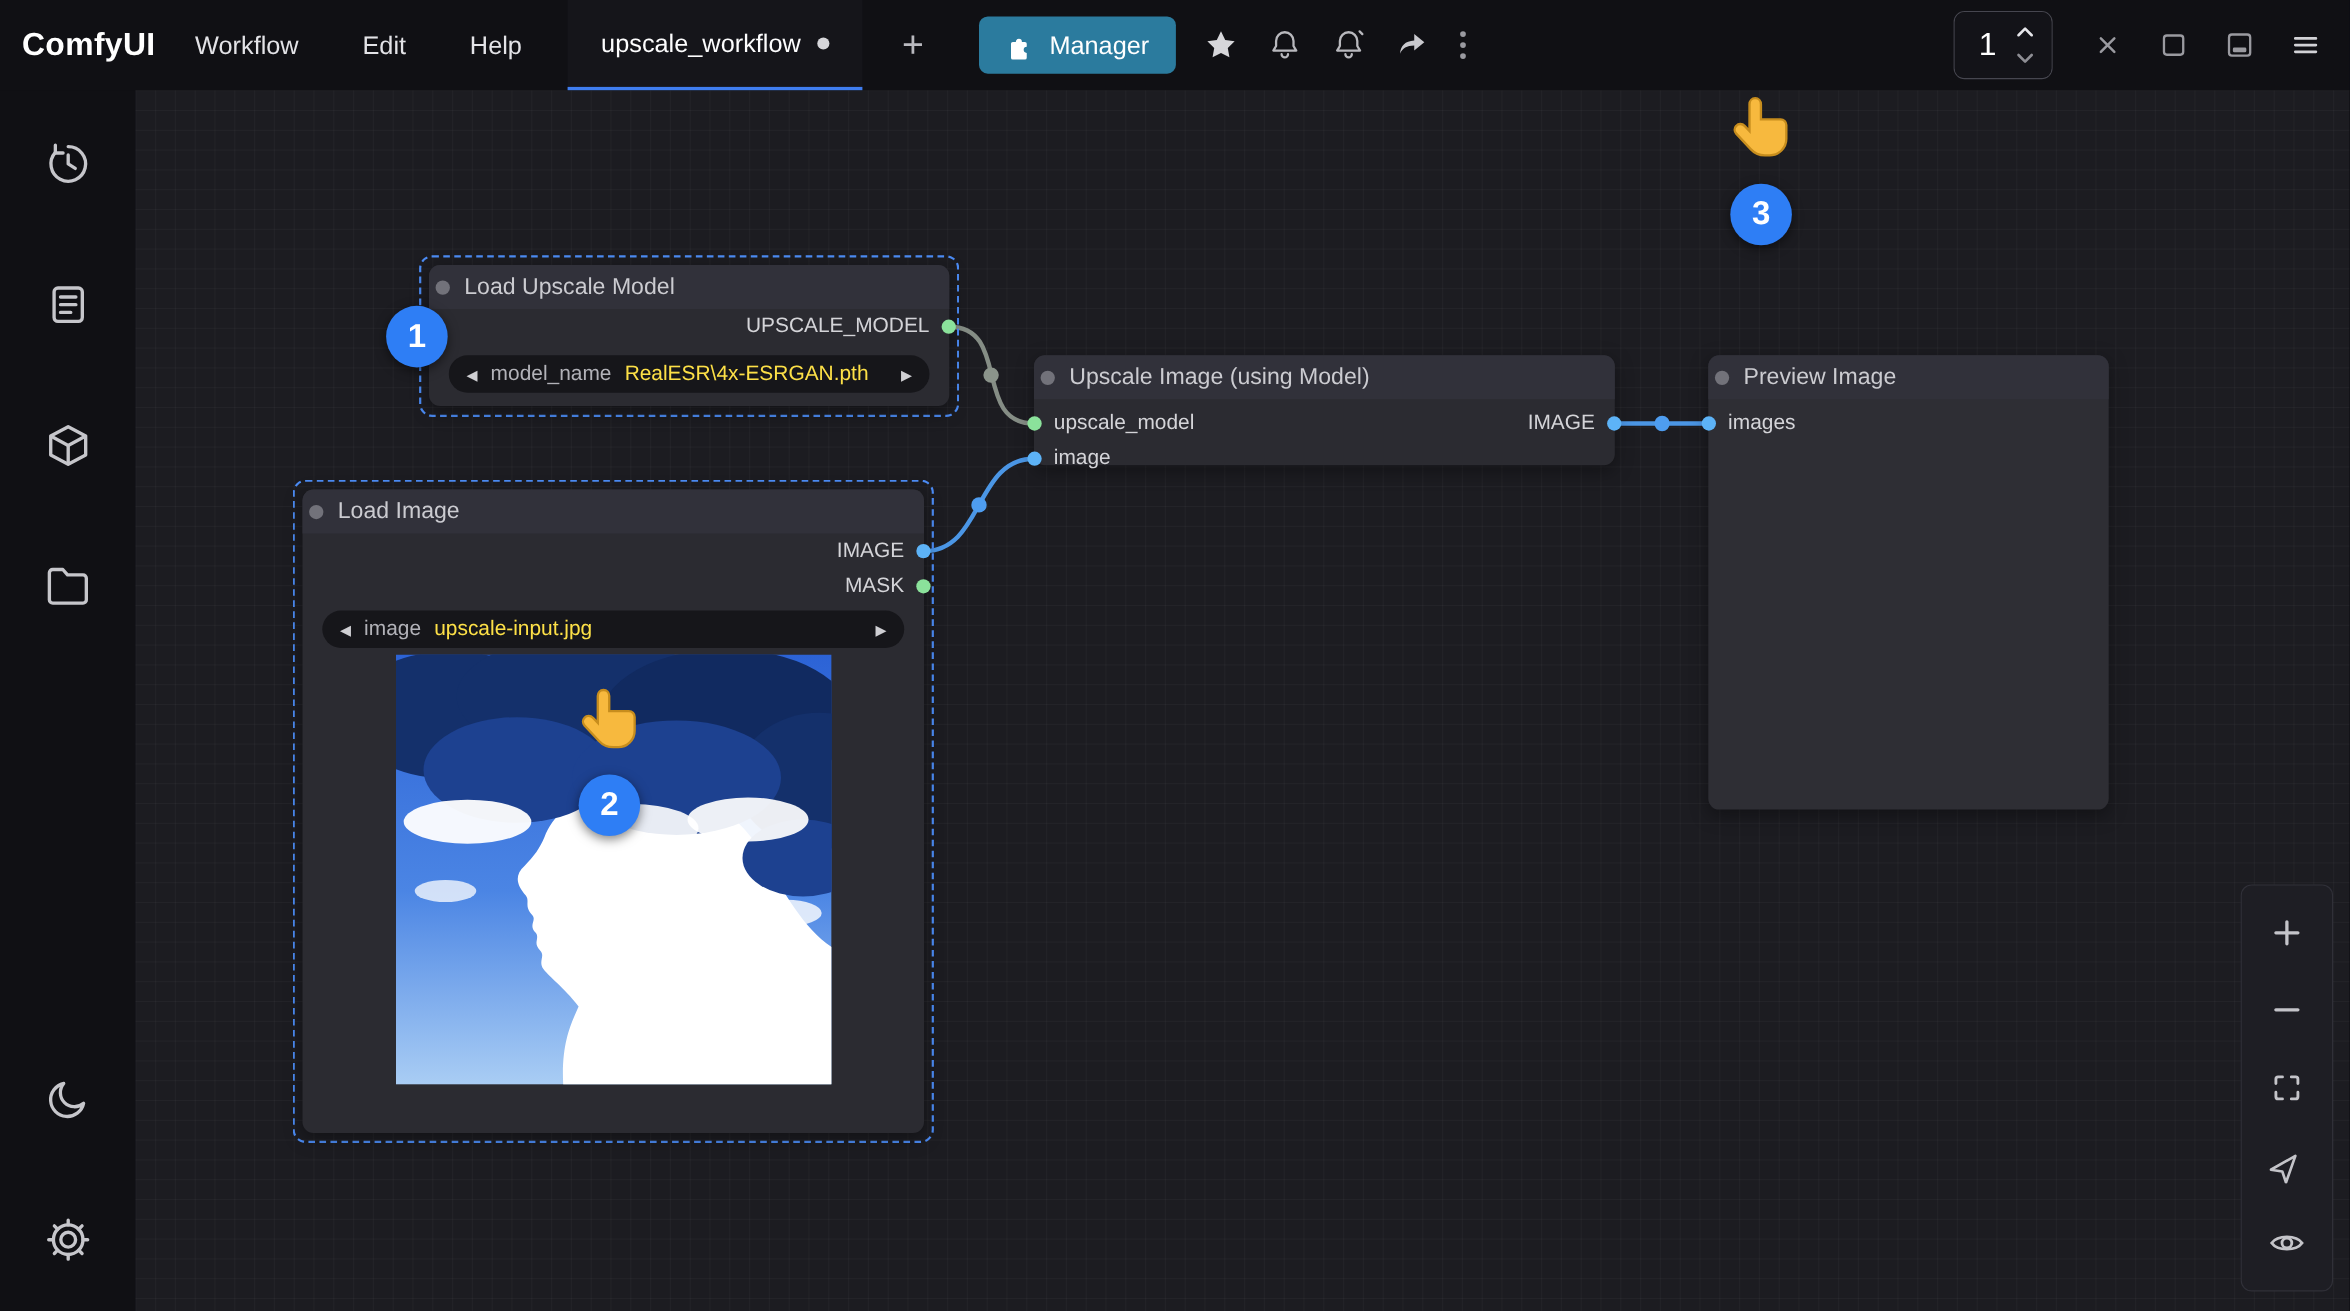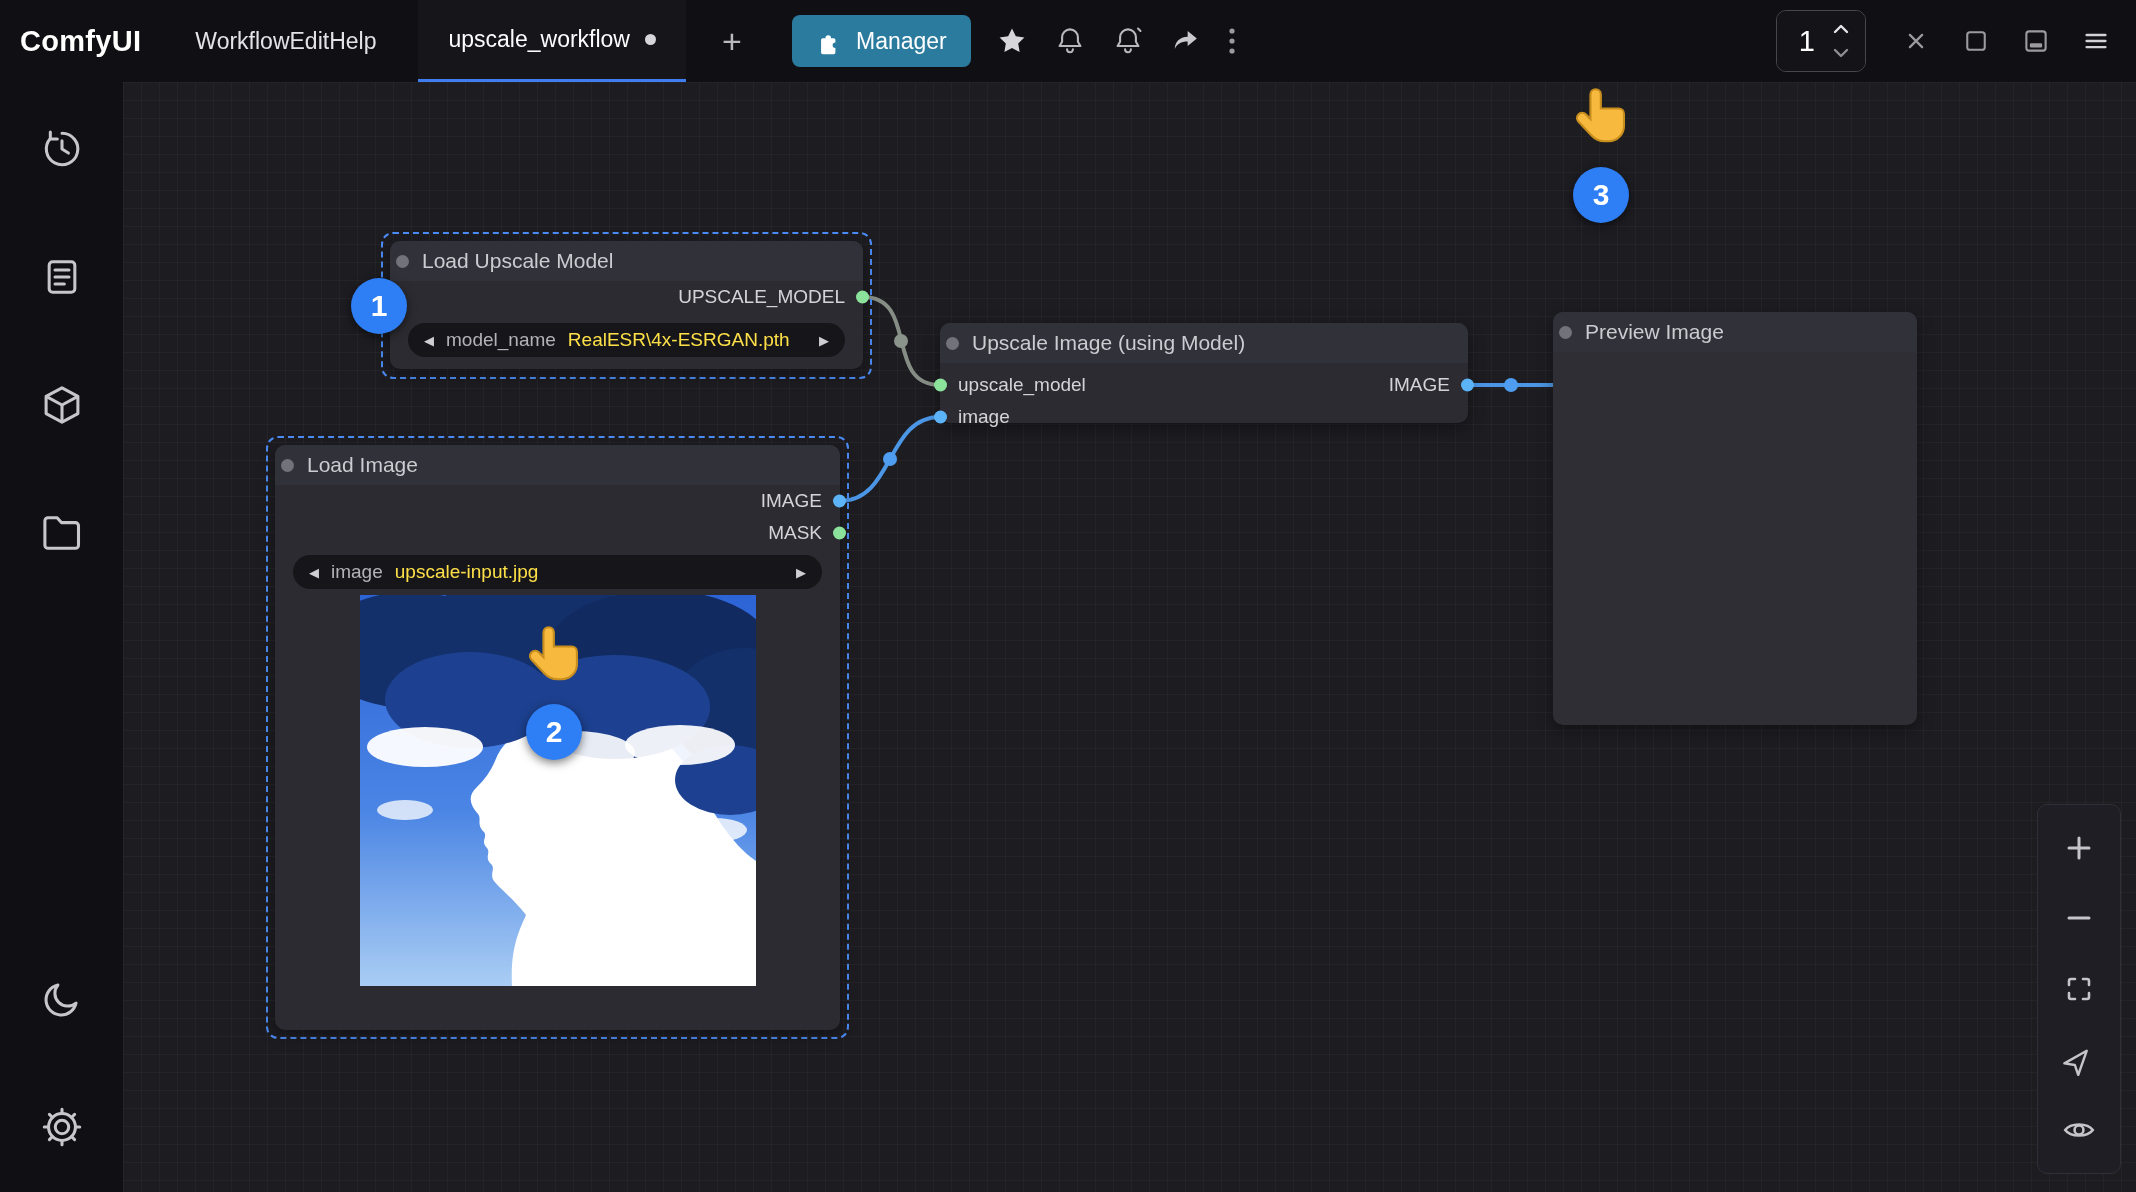--- a/index.html
+++ b/index.html
@@ -4,21 +4,21 @@
 <style>
   *{box-sizing:border-box}
   html,body{margin:0;padding:0;background:#0e0e11}
   body{width:2136px;height:1192px;overflow:hidden;font-family:"Liberation Sans",sans-serif}
   button{border:none;background:none;padding:0;font:inherit;color:inherit;cursor:pointer}
   .screen{position:relative;width:2136px;height:1192px;background:#101014}
 
   
   .topbar{position:absolute;inset:0 0 auto 0;height:82px;display:flex;align-items:center;background:#101014;z-index:20}
   .logo{margin-left:20px;font-size:29px;font-weight:700;color:#fff;letter-spacing:.3px}
-  .menu{display:flex;margin-left:54px;font-size:23px;color:#e3e3e7}
+  .menu{display:flex;gap:58px;margin-left:36px;font-size:23px;color:#e3e3e7}
   .tab{height:82px;margin-left:42px;display:flex;align-items:center;gap:15px;padding:0 30px;background:#15151a;border-bottom:3px solid #3f7df0;color:#fdfdfe;font-size:23px}
   .unsaved-dot{width:11px;height:11px;border-radius:50%;background:#d6d6da}
   .add-tab{font-size:34px;color:#b9b9bf;margin-left:24px;width:44px;height:44px;line-height:44px;text-align:center}
   .manager-btn{margin-left:38px;height:52px;display:flex;align-items:center;gap:13px;background:#2b7b9e;color:#fff;font-size:23px;padding:0 24px;border-radius:8px}
   .icon-row{display:flex;align-items:center;margin-left:12px}
   .iconbtn{width:58px;height:58px;display:flex;align-items:center;justify-content:center;border-radius:8px}
   .queue-wrap{margin-left:auto;height:62px;display:flex;align-items:stretch;background:#0b0b0e;border:1px solid #46464f;border-radius:10px;overflow:hidden}
   .queue-btn{display:flex;align-items:center;gap:13px;background:#2e6fe6;color:#e8f0ff;font-size:24px;font-weight:600;padding:0 20px}
   .qchev{margin-left:12px;display:flex}
   .queue-count{display:flex;align-items:center;gap:12px;padding:0 10px 0 22px;color:#fff;font-size:29px;background:#131318}
@@ -324,24 +324,28 @@
         <span>upscale_model</span>
         <span>IMAGE</span>
         <span class="slot-dot sd-r dot-blue"></span>
       </div>
       <div class="slot">
         <span class="slot-dot sd-l dot-blue"></span>
         <span>image</span>
       </div>
     </section>
 
-    <section class="node" style="left:1430px;top:230px;width:364px;height:413px;background:#2e2e34">
+    <section class="node" style="left:1430px;top:241px;width:364px;height:413px;background:#2e2e34">
       <div class="node-header">
         <span class="collapse-dot"></span>
         <span>Preview Image</span>
+      </div>
+      <div class="slot pad-top">
+        <span class="slot-dot sd-l dot-blue"></span>
+        <span>images</span>
       </div>
     </section>
 
     <div class="badge" style="left:228px;top:196px">1</div>
     <span class="hand" style="left:405px;top:541px">
       <svg width="52" height="62" viewBox="0 0 34 40">
           <path d="M13.5 2.5 c-2 0 -3.4 1.6 -3.4 3.6 V22 l-2.9 -3 c-1.4 -1.5 -3.7 -1.5 -5 0 -1.2 1.3 -1.2 3.3 0 4.6 l8.6 9.2 c2.2 2.4 5.3 3.7 8.5 3.7 h2.9 c5.4 0 9.8 -4.4 9.8 -9.8 v-8.2 c0 -1.9 -1.5 -3.4 -3.4 -3.4 H16.9 V6.1 c0 -2 -1.4 -3.6 -3.4 -3.6 z" fill="#f7b93e" stroke="#c78d1d" stroke-width="1.4"></path>
         </svg>
     </span>
     <div class="badge" style="left:403px;top:622px">2</div>

